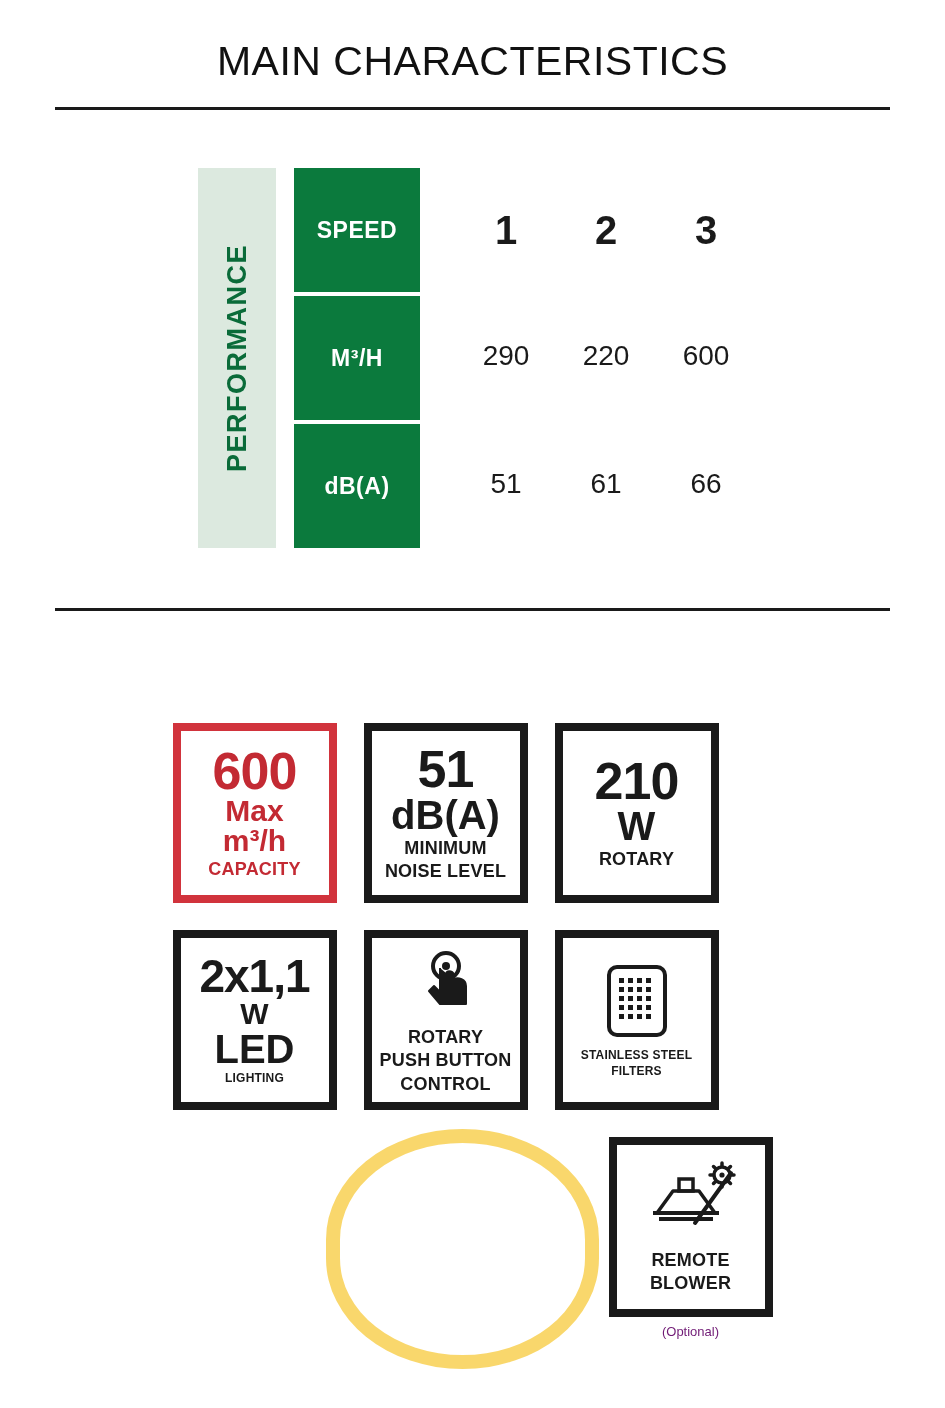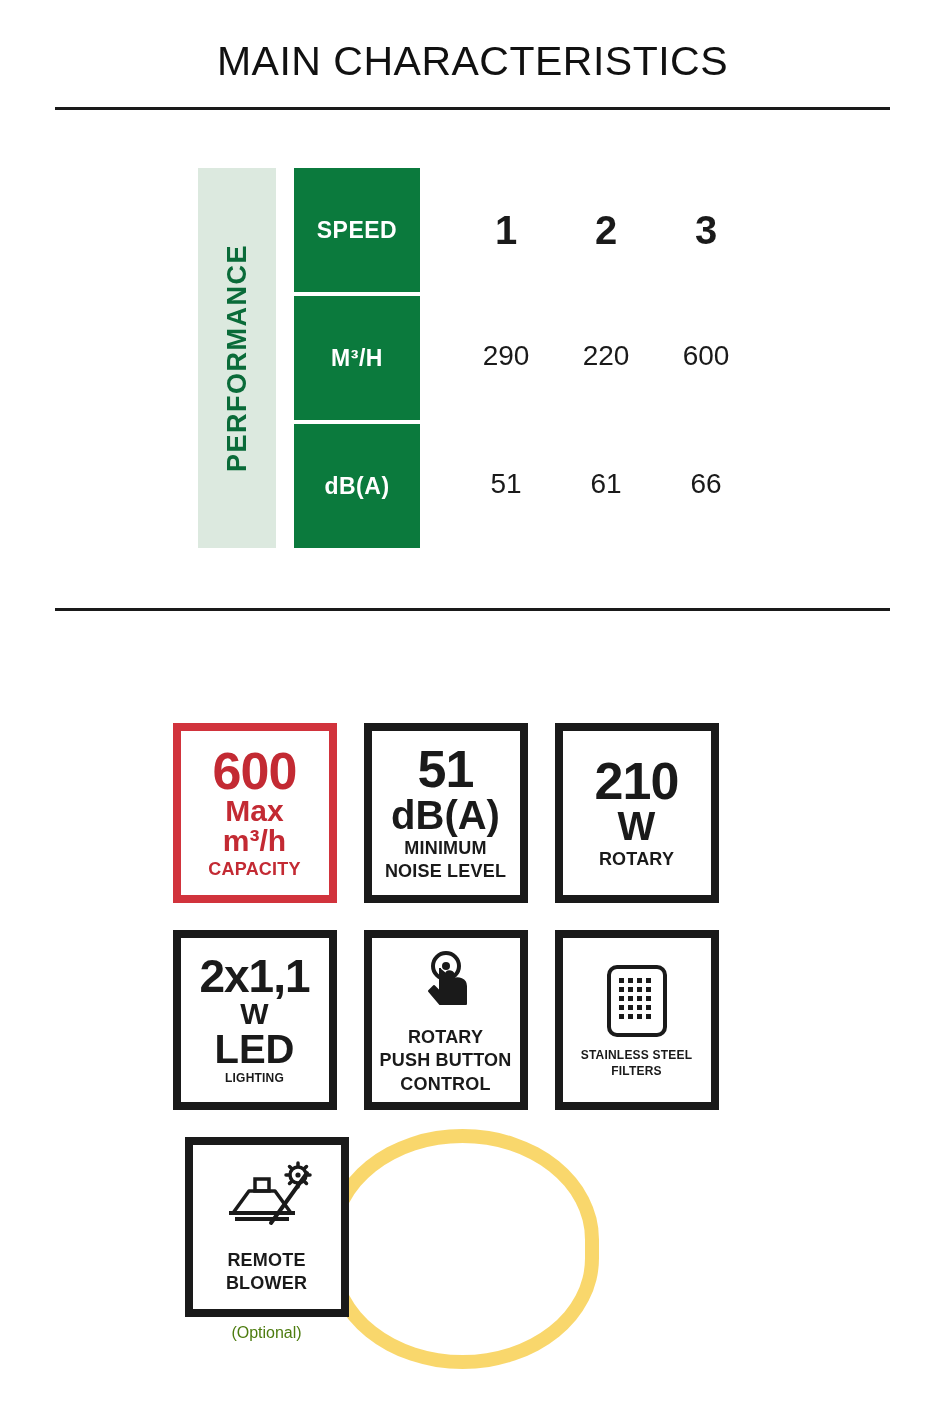--- a/index.html
+++ b/index.html
@@ -162,21 +162,21 @@
     display: flex;
     align-items: center;
     justify-content: center;
     margin-bottom: 6px;
   }
 
   
   .last-row {
     position: relative;
     display: flex;
-    justify-content: flex-start;
+    justify-content: flex-end;
     margin-left: -2px;
   }
   .highlight {
     position: absolute;
     left: 155px;
     top: -8px;
     width: 245px;
     height: 212px;
     border: 14px solid #f8d460;
     border-radius: 50% / 46%;
@@ -185,22 +185,22 @@
   }
   .feat-optional-wrap {
     position: relative;
     z-index: 2;
     display: flex;
     flex-direction: column;
     align-items: center;
     margin-left: 14px;
   }
   .optional-note {
-    font-size: 16px;
-    color: #4d7c0f;
+    font-size: 13px;
+    color: #701a75;
     margin-top: 7px;
   }
 </style>
 </head>
 <body>
 
 <div class="title">MAIN CHARACTERISTICS</div>
 <div class="rule"></div>
 
 <div class="perf-wrap">

